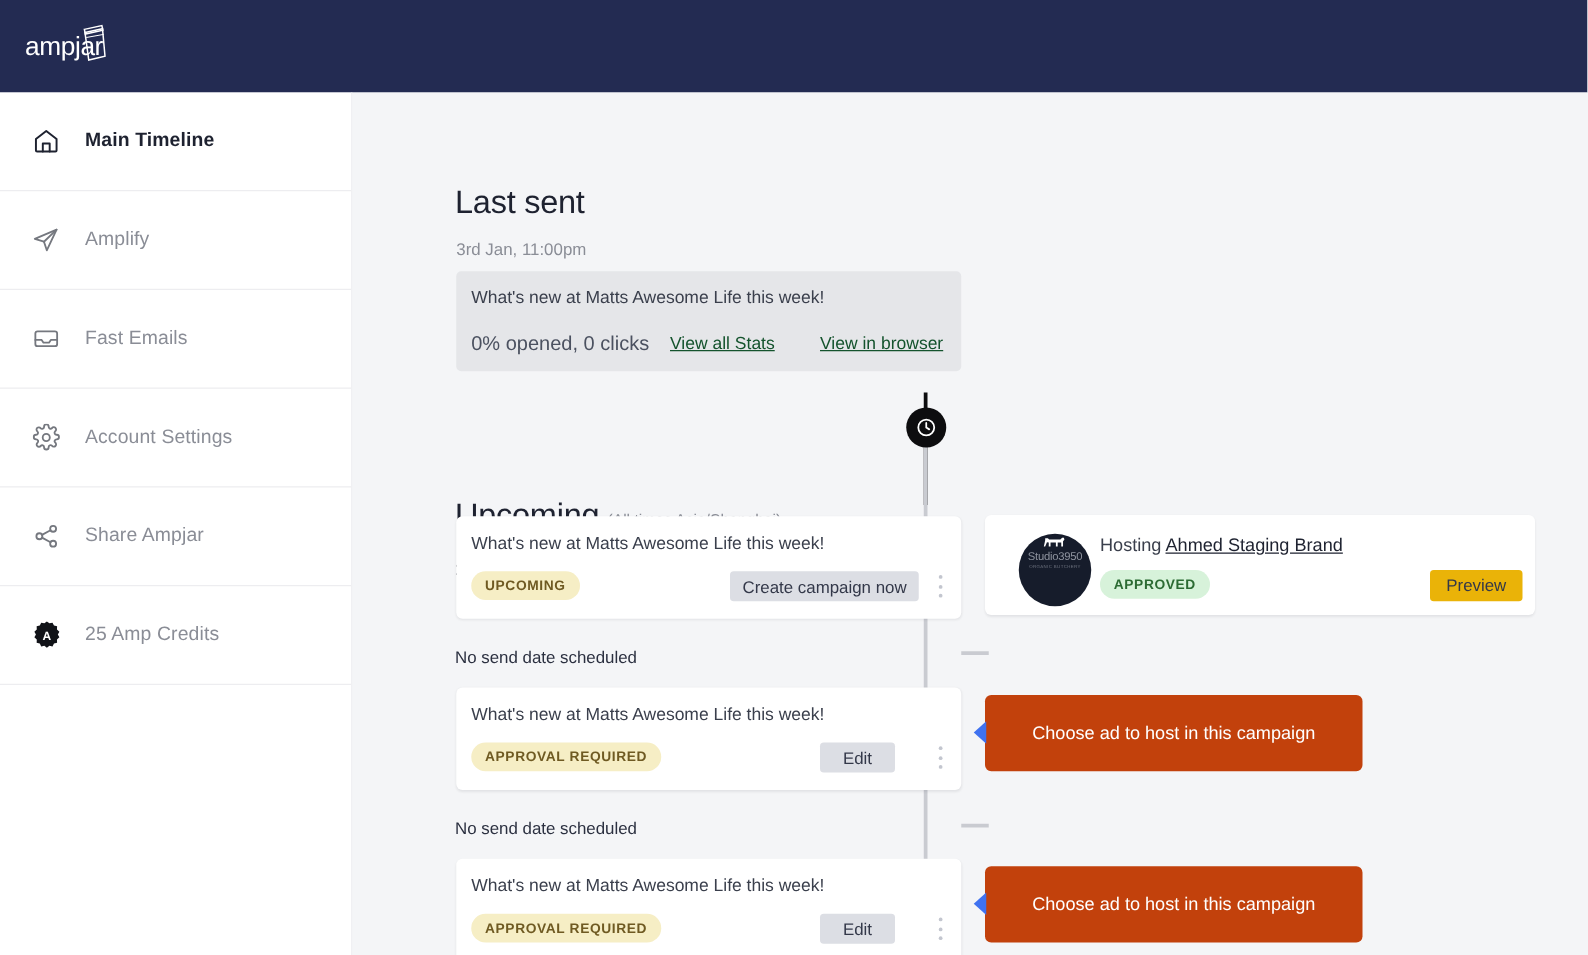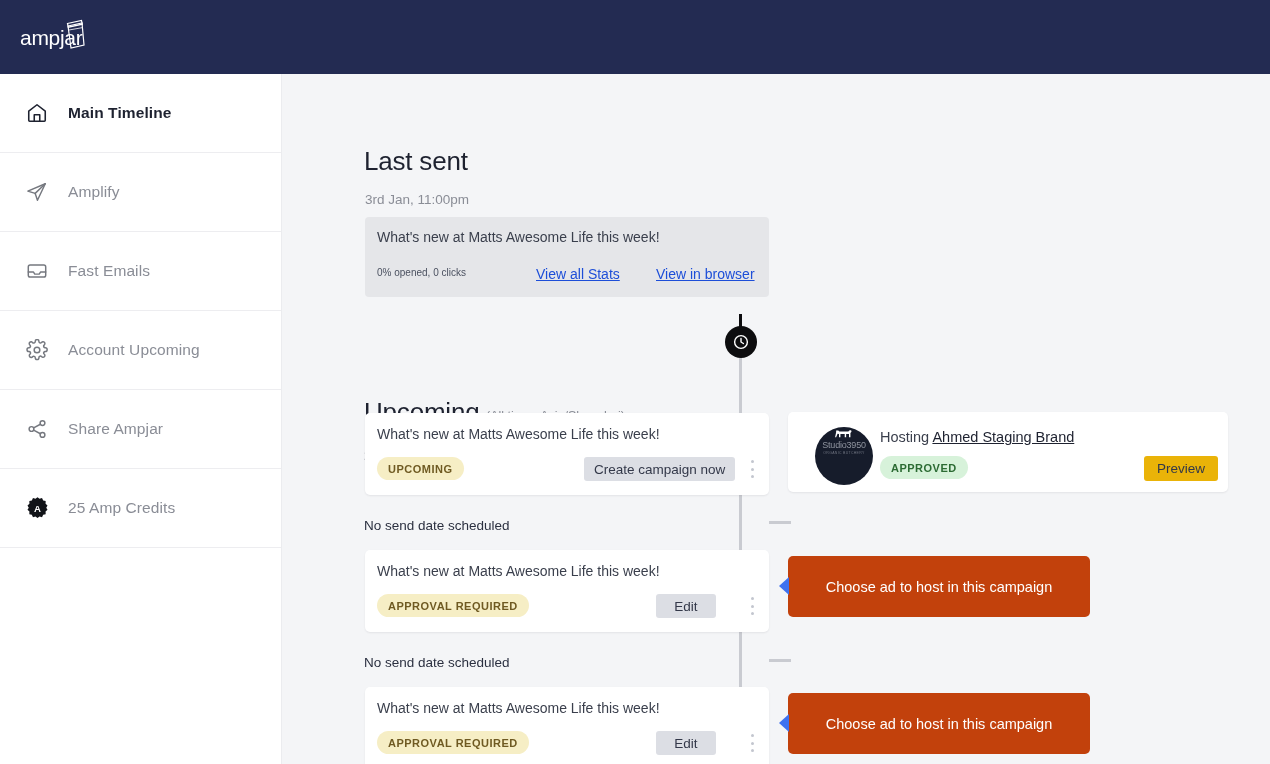--- a/index.html
+++ b/index.html
@@ -80,25 +80,25 @@
     position: absolute; left: 83px; top: 143px;
     width: 404px; height: 80px;
     background: #e5e6e9; border-radius: 4px;
   }
   .last-sent-subject {
     position: absolute; left: 12px; top: 12px;
     font-size: 14px; color: #3a3f4c;
   }
   .last-sent-meta {
     position: absolute; left: 12px; top: 50px;
-    font-size: 10px; color: #4b5160;
+    font-size: 16px; color: #4b5160;
   }
   .ls-link {
     position: absolute; top: 49px;
-    font-size: 14px; color: #1d4ed8;
+    font-size: 14px; color: #14532d;
     text-decoration: underline; cursor: pointer;
   }
   .ls-link.stats { left: 171px; }
   .ls-link.browser { left: 291px; }
 
   .h-upcoming {
     position: absolute; left: 82px; top: 323px;
     font-size: 26px; color: #1e2230; font-weight: normal;
     letter-spacing: -0.2px;
   }
@@ -283,21 +283,21 @@
     </div>
 
 
     <div class="nav-item">
       <span class="nav-icon">
         <svg width="22" height="22" viewBox="0 0 24 24" fill="none" stroke="#75787f" stroke-width="1.6" stroke-linecap="round" stroke-linejoin="round">
           <circle cx="12" cy="12" r="3.1"></circle>
           <path d="M19.4 14.5 a1.6 1.6 0 0 0 .3 1.8 l.1 .1 a2 2 0 1 1 -2.8 2.8 l-.1 -.1 a1.6 1.6 0 0 0 -1.8 -.3 1.6 1.6 0 0 0 -1 1.5 v.2 a2 2 0 1 1 -4 0 v-.1 a1.6 1.6 0 0 0 -1 -1.5 1.6 1.6 0 0 0 -1.8 .3 l-.1 .1 a2 2 0 1 1 -2.8 -2.8 l.1 -.1 a1.6 1.6 0 0 0 .3 -1.8 1.6 1.6 0 0 0 -1.5 -1 h-.2 a2 2 0 1 1 0 -4 h.1 a1.6 1.6 0 0 0 1.5 -1 1.6 1.6 0 0 0 -.3 -1.8 l-.1 -.1 a2 2 0 1 1 2.8 -2.8 l.1 .1 a1.6 1.6 0 0 0 1.8 .3 h.1 a1.6 1.6 0 0 0 1 -1.5 v-.2 a2 2 0 1 1 4 0 v.1 a1.6 1.6 0 0 0 1 1.5 1.6 1.6 0 0 0 1.8 -.3 l.1 -.1 a2 2 0 1 1 2.8 2.8 l-.1 .1 a1.6 1.6 0 0 0 -.3 1.8 v.1 a1.6 1.6 0 0 0 1.5 1 h.2 a2 2 0 1 1 0 4 h-.1 a1.6 1.6 0 0 0 -1.5 1 Z"></path>
         </svg>
       </span>
-      <span class="nav-label">Account Upcoming</span>
+      <span class="nav-label">Account Settings</span>
     </div>
 
     <div class="nav-item">
       <span class="nav-icon">
         <svg width="22" height="22" viewBox="0 0 24 24" fill="none" stroke="#75787f" stroke-width="1.6" stroke-linecap="round" stroke-linejoin="round">
           <circle cx="18" cy="5.5" r="2.6"></circle>
           <circle cx="6" cy="12" r="2.6"></circle>
           <circle cx="18" cy="18.5" r="2.6"></circle>
           <path d="M8.3 10.8 L15.7 6.8"></path>
           <path d="M8.3 13.2 L15.7 17.2"></path>

